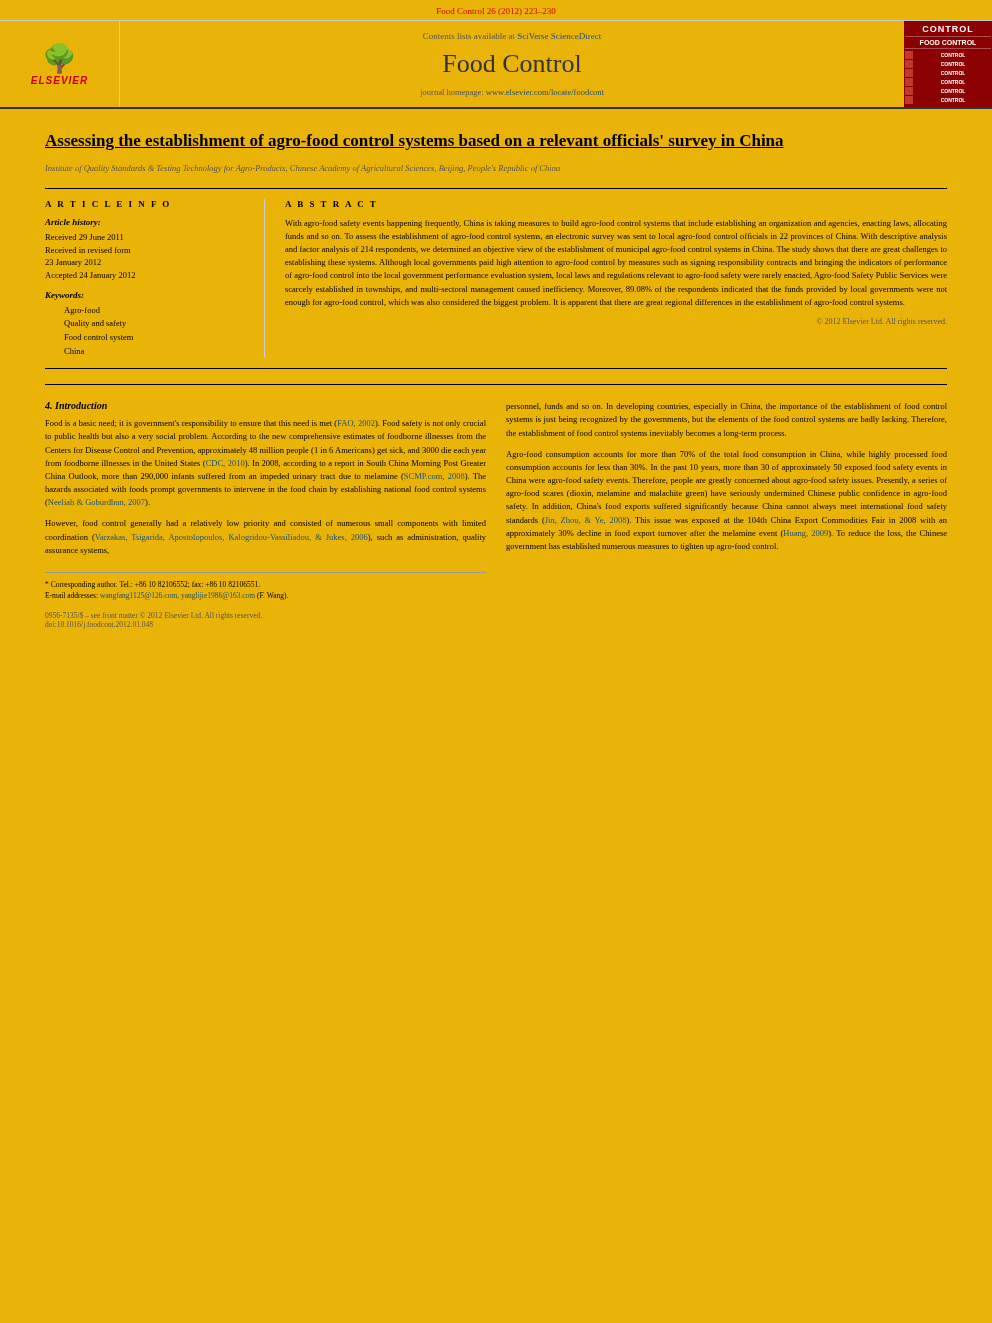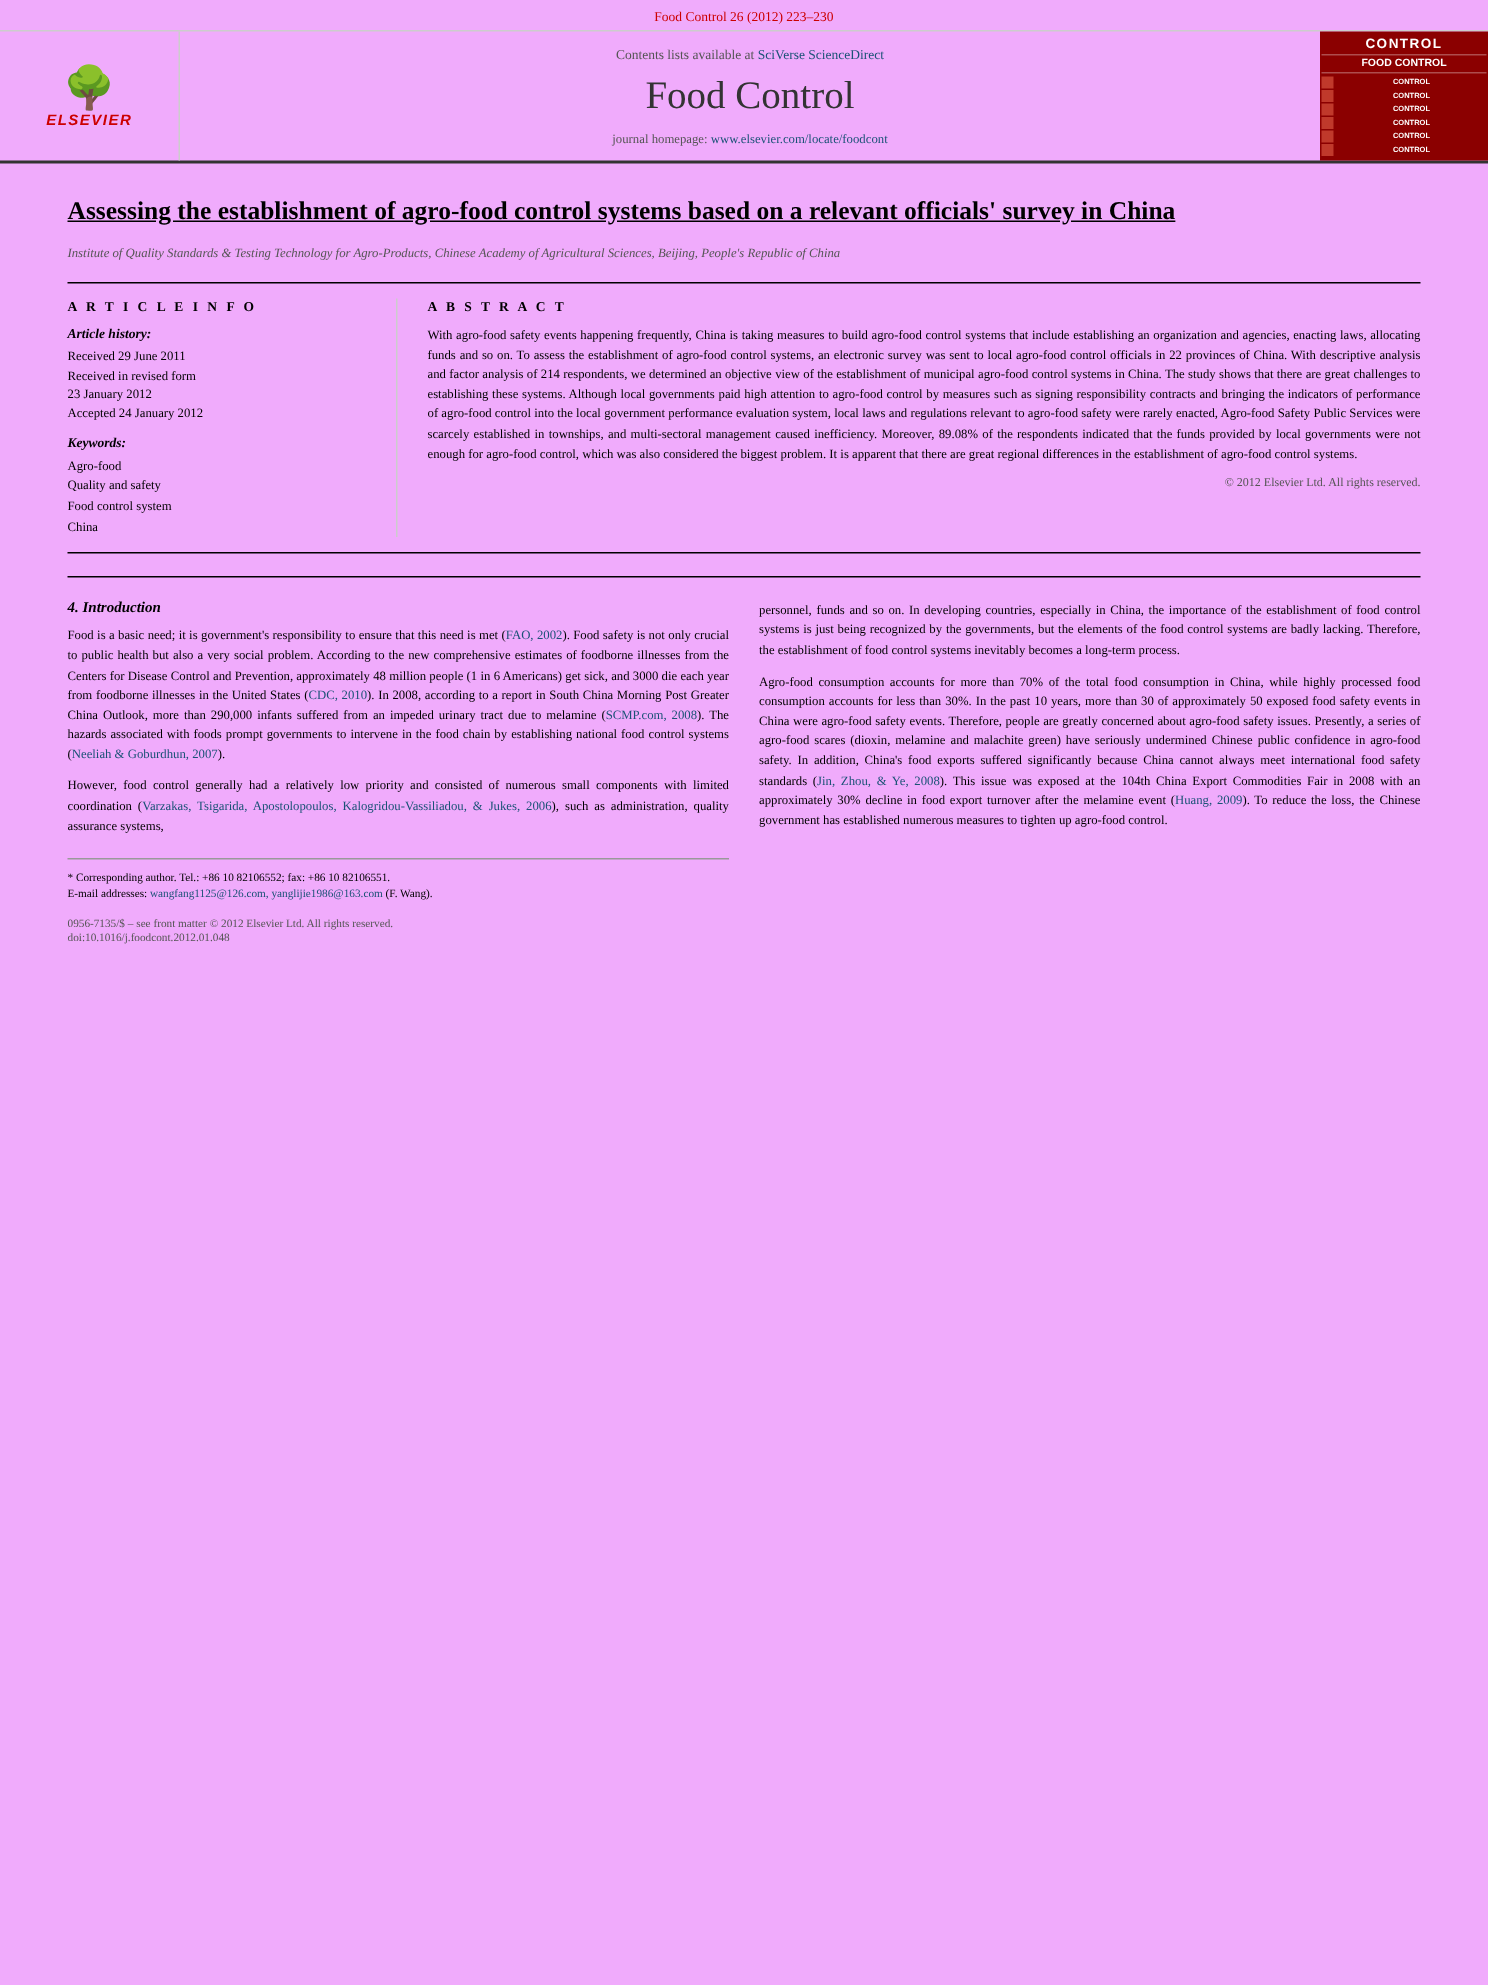--- a/index.html
+++ b/index.html
@@ -8,21 +8,21 @@
       font-family: 'Times New Roman', Times, serif;
       font-size: 10px;
       color: #000;
       width: 992px;
       min-height: 1323px;
     }
 
     .page-wrapper {
       width: 992px;
       min-height: 1323px;
-      background: #f0abfc;
+      background: #eab308;
       padding: 0;
     }
 
     
     .top-bar {
       text-align: center;
       font-size: 9px;
       color: #c00;
       padding: 6px 0 4px 0;
       border-bottom: 1px solid #ccc;
@@ -97,21 +97,21 @@
       font-size: 8.5px;
       color: #555;
       margin-top: 4px;
     }
 
     .journal-homepage-link {
       color: #1a5276;
     }
 
     .journal-header-right {
-      width: 112px;
+      width: 88px;
       background: #8b0000;
       display: flex;
       flex-direction: column;
       align-items: center;
       justify-content: center;
       padding: 1px;
     }
 
     .food-control-badge {
       background: #8b0000;
@@ -228,20 +228,21 @@
       font-size: 9px;
       font-style: italic;
       font-weight: bold;
       margin-top: 8px;
       margin-bottom: 4px;
     }
 
     .keyword-item {
       font-size: 8.5px;
       line-height: 1.6;
+      margin-left: 19px;
     }
 
     
     .abstract-section {
       flex: 1;
     }
 
     .abstract-text {
       font-size: 8.5px;
       line-height: 1.55;

